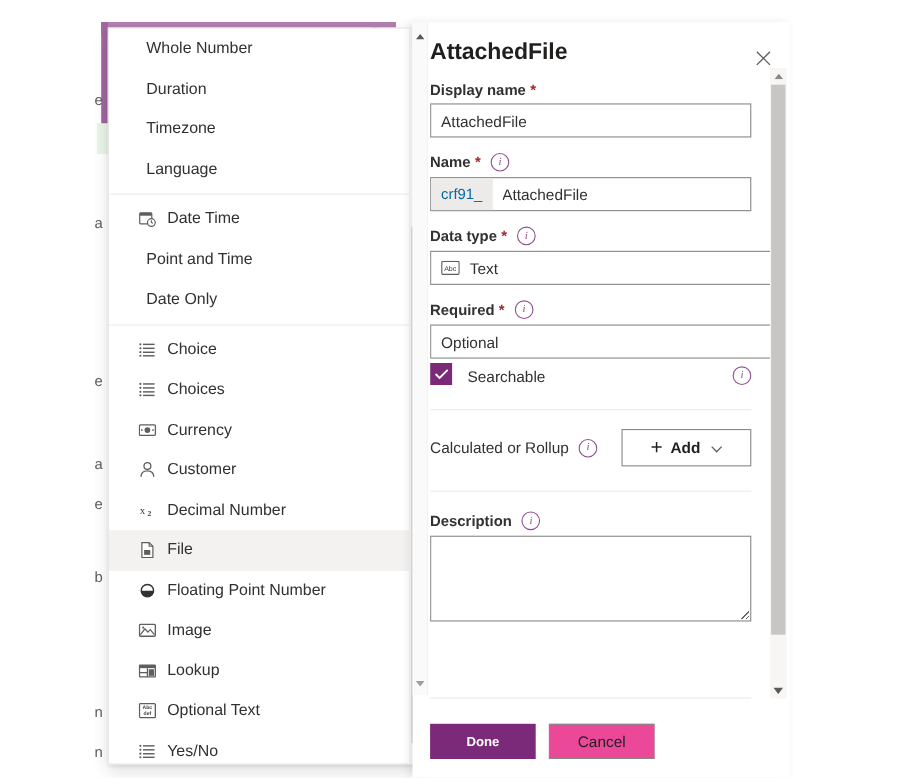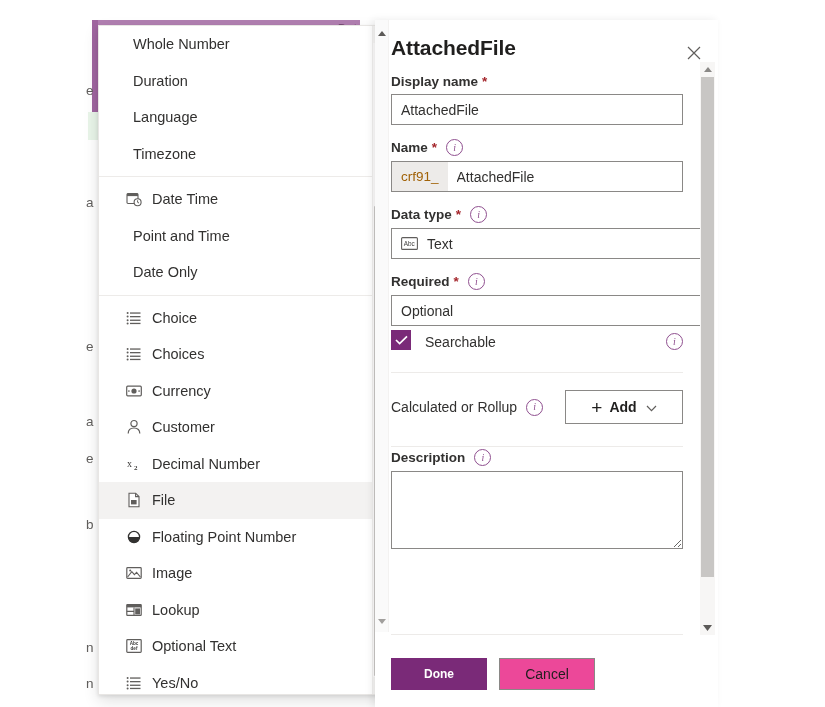--- a/index.html
+++ b/index.html
@@ -72,21 +72,21 @@
     color:#8f4f8f;font-size:10px;font-style:italic;font-family:"Liberation Serif",serif;
     margin-left:9px;line-height:1;cursor:pointer;font-weight:400;
   }
   .txt-input{
     width:292px;height:31px;box-sizing:border-box;border:1px solid #8a8886;
     background:#fff;padding:0 9px;font-size:14px;color:#323130;
     font-family:"Liberation Sans",sans-serif;outline:none;
   }
   .txt-input::placeholder{color:#605e5c;}
   .name-wrap{display:flex;width:292px;height:31px;border:1px solid #8a8886;box-sizing:border-box;background:#fff;}
-  .name-prefix{background:#edebe9;color:#a16207;font-size:13.5px;display:flex;align-items:center;padding:0 9px;flex:0 0 auto;}
+  .name-prefix{background:#edebe9;color:#0369a1;font-size:13.5px;display:flex;align-items:center;padding:0 9px;flex:0 0 auto;}
   .name-input{flex:1 1 auto;border:0;outline:none;padding:0 9px;font-size:14px;color:#323130;font-family:"Liberation Sans",sans-serif;background:transparent;}
   .combo{
     width:348px;height:31px;box-sizing:border-box;border:1px solid #8a8886;background:#fff;
     display:flex;align-items:center;padding:0 9px;font-size:14px;color:#323130;cursor:pointer;position:relative;
   }
   .combo .chev{position:absolute;right:10px;top:50%;transform:translateY(-50%);color:#605e5c;}
   .combo .type-ic{width:17px;height:13px;margin-right:9px;flex:0 0 auto;}
   .row-gap{height:14px;}
 
   .check-row{display:flex;align-items:flex-end;width:292px;margin-top:4px;}
@@ -151,24 +151,24 @@
 
   <div class="dropdown">
     <div class="dd-list" id="dd-list">
         <div class="dd-item child">
           <span class="lbl">Whole Number</span>
         </div>
         <div class="dd-item child">
           <span class="lbl">Duration</span>
         </div>
         <div class="dd-item child">
+          <span class="lbl">Timezone</span>
+        </div>
+        <div class="dd-item child">
           <span class="lbl">Language</span>
-        </div>
-        <div class="dd-item child">
-          <span class="lbl">Timezone</span>
         </div>
         <div class="dd-sep"></div>
         <div class="dd-item">
           <span class="ic">
             <svg width="16" height="16" viewBox="0 0 16 16">
               <rect x="1" y="2.5" width="11" height="10" rx="1" fill="none" stroke="#605e5c" stroke-width="1.1"></rect>
               <rect x="1" y="2.5" width="11" height="2.6" fill="#605e5c"></rect>
               <circle cx="11.6" cy="11.3" r="3.5" fill="#fff" stroke="#605e5c" stroke-width="1.1"></circle>
               <path d="M11.6 9.3 L11.6 11.3 L13 12" stroke="#605e5c" stroke-width="1" fill="none"></path>
             </svg>
@@ -436,21 +436,21 @@
             <svg width="11" height="7" viewBox="0 0 11 7">
                 <path d="M1 1 L5.5 5.7 L10 1" stroke="#605e5c" stroke-width="1.2" fill="none"></path>
               </svg>
           </span>
         </span>
       </div>
 
       <div class="divider"></div>
 
       
-      <div class="fld-label" style="margin-top:2px;">
+      <div class="fld-label" style="margin-top:18px;">
         <span>Description</span>
         <span class="info-i">i</span>
       </div>
       <textarea class="desc-area" placeholder="" style=""></textarea>
     </div>
 
     <div class="panel-sb">
       <div class="up">
         <svg width="8" height="5" viewBox="0 0 8 5">
             <path d="M4 0 L8 5 L0 5 Z" fill="#8a8886"></path>

